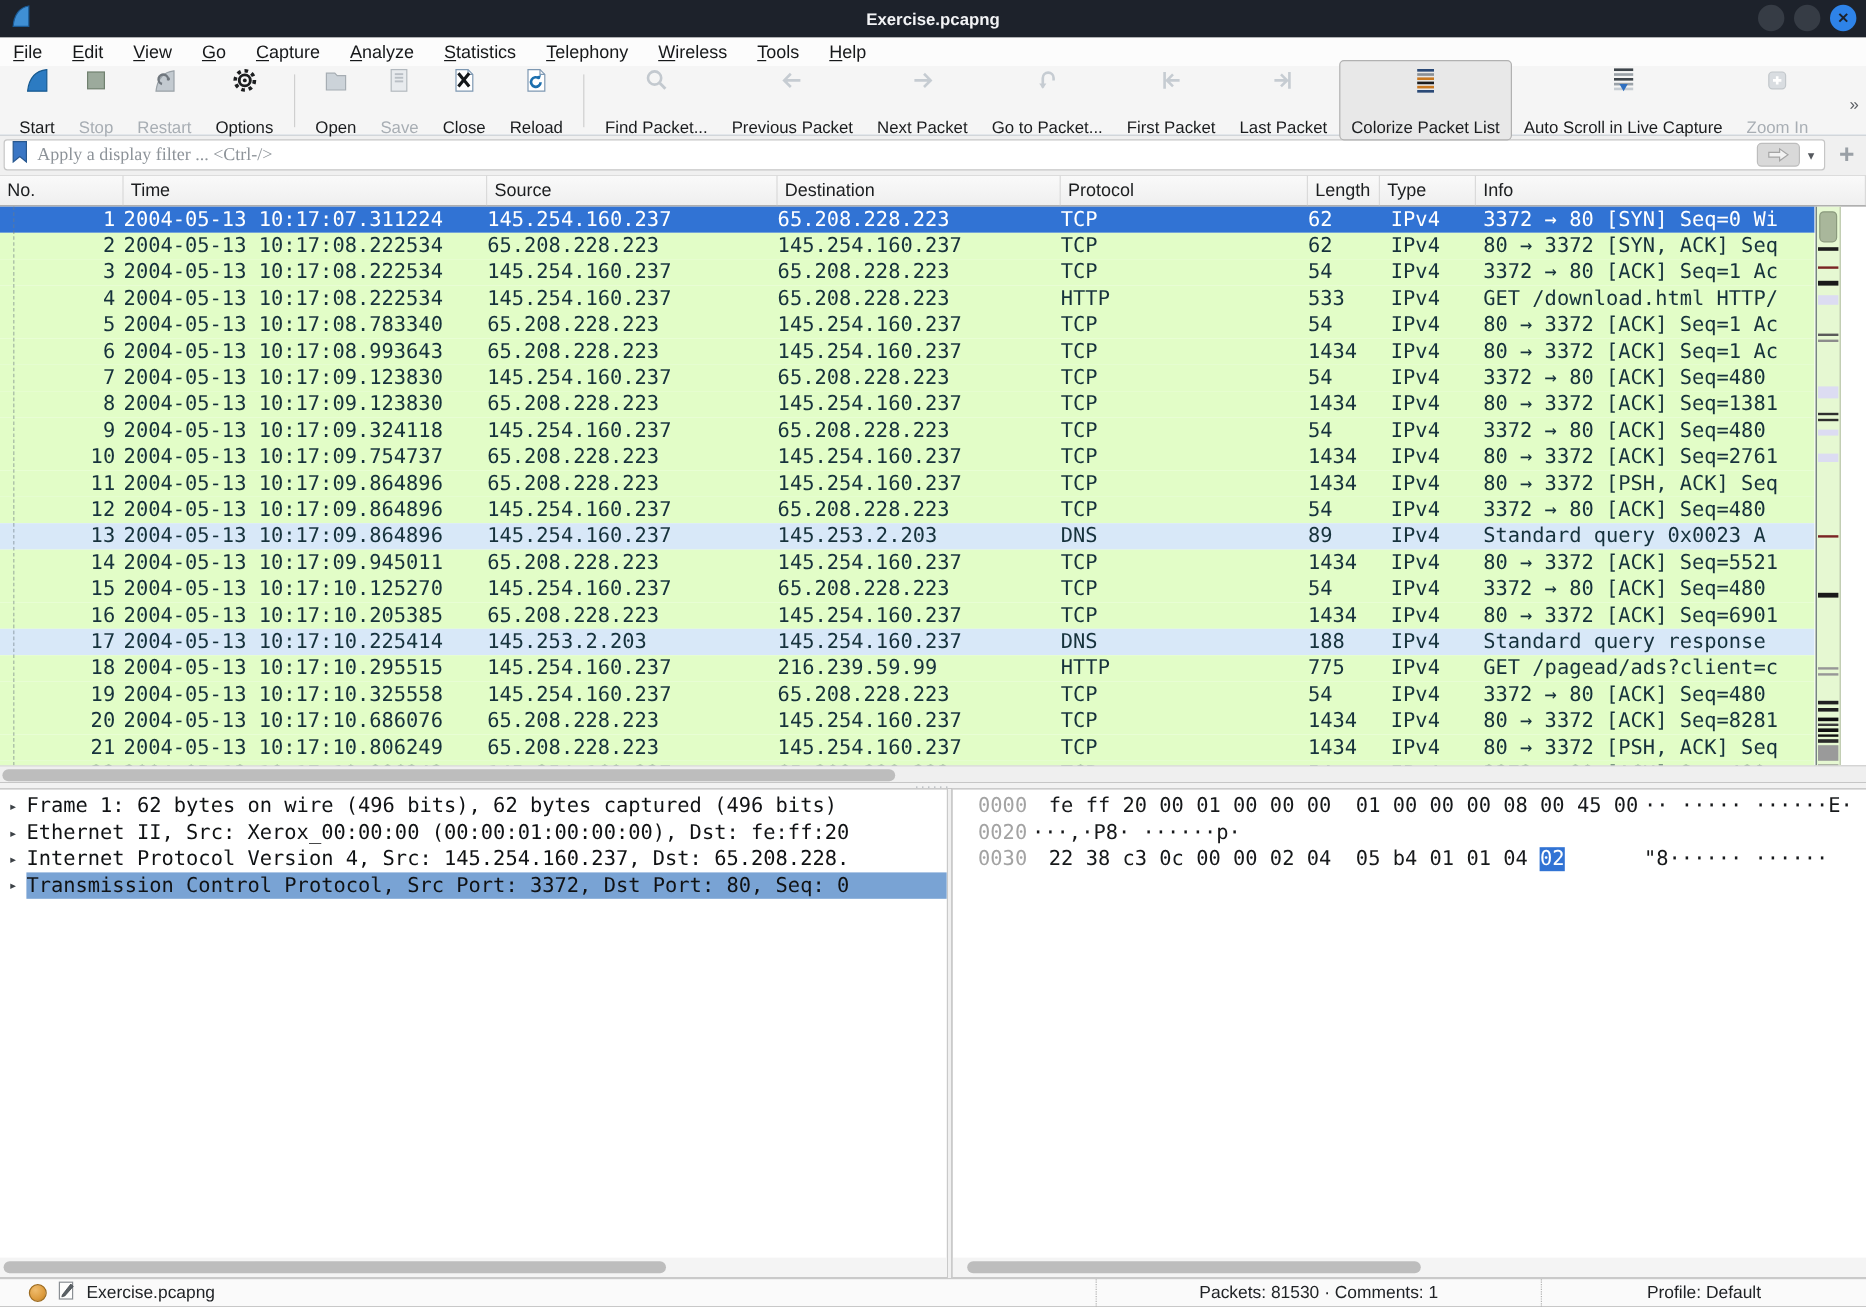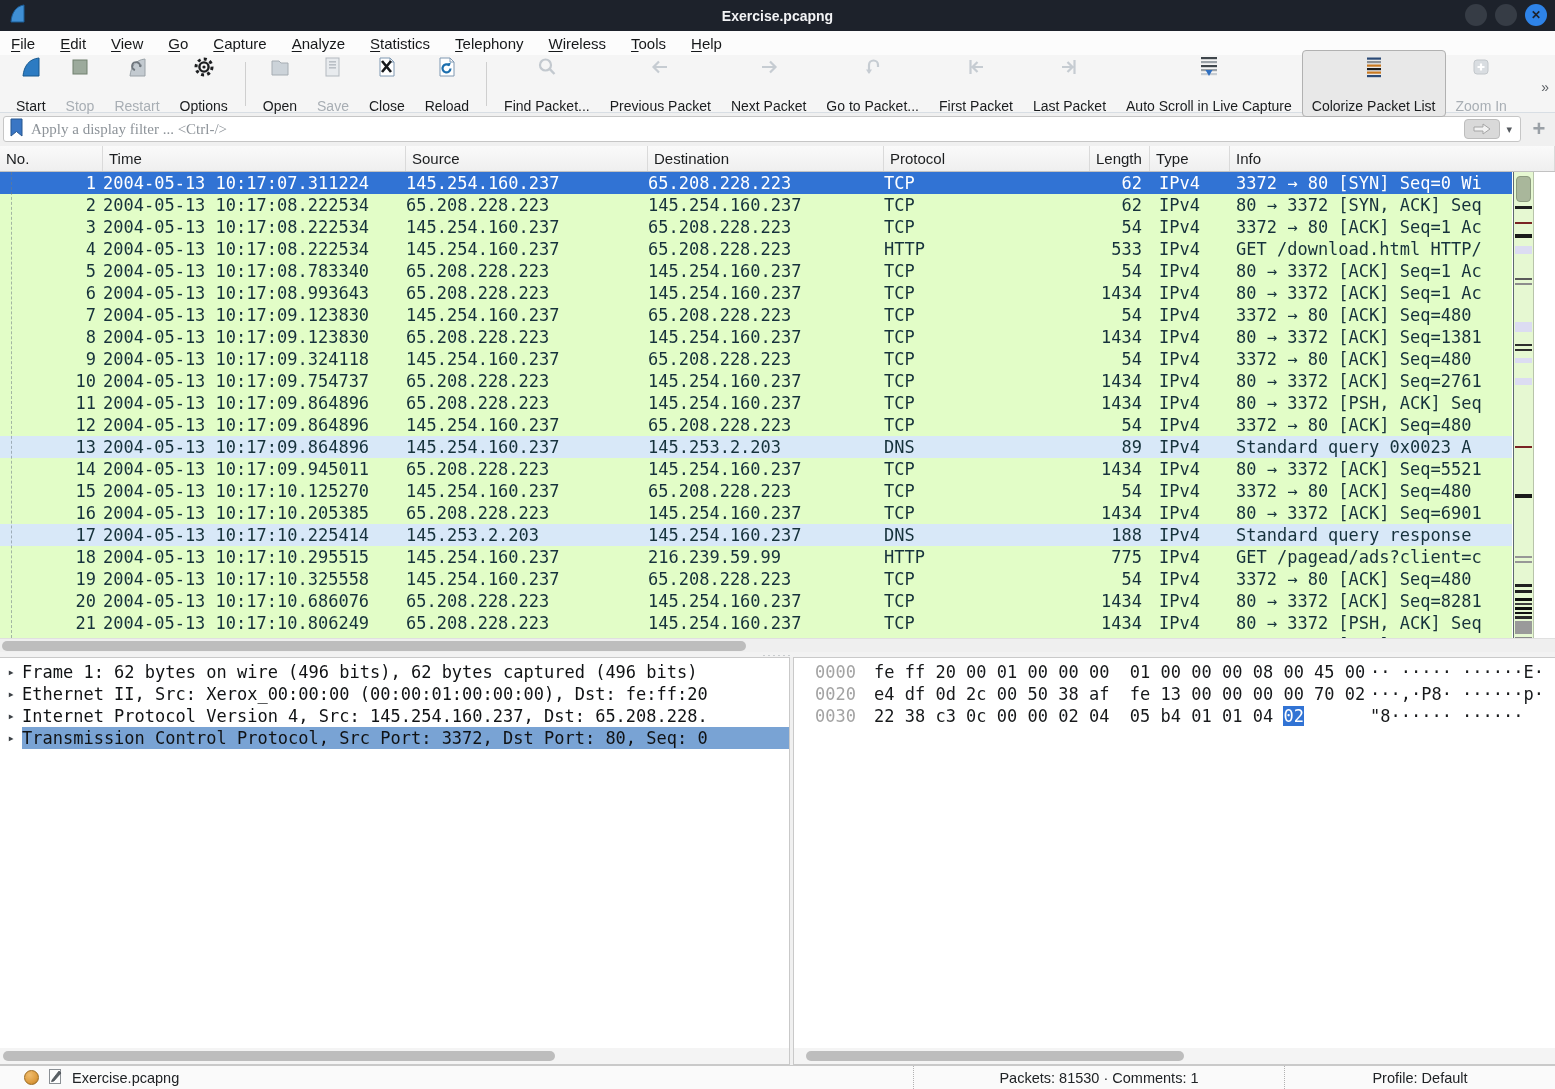--- a/index.html
+++ b/index.html
@@ -40,21 +40,21 @@
   
   .packetlist { flex:0 0 auto; position:relative; }
   .pgrid { display:grid; grid-template-columns:103px 303px 242px 236px 206px 60px 80px minmax(0,1fr); }
   .phead { height:26px; background:linear-gradient(#fafafa,#efefef); border-bottom:1px solid #c2c2c2; font-size:15px; color:#1c1e20; }
   .phead .hcell { display:flex; align-items:center; padding:0 6px; border-right:1px solid #dadada; overflow:hidden; white-space:nowrap; }
   .rowswrap { position:relative; height:466px; overflow:hidden; background:#fff; }
   .rows { position:absolute; left:0; top:0; right:43px; }
   .prow { height:22px; font-family:"DejaVu Sans Mono", monospace; font-size:17px; line-height:22px; color:#16323c; white-space:nowrap; }
   .prow span { overflow:hidden; white-space:nowrap; }
   .prow .c-no { text-align:right; padding-right:7px; }
-  .prow .c-len { text-align:right; padding-right:8px; }
+  .prow .c-len { text-align:left; padding-right:8px; }
   .prow .c-type { padding-left:9px; }
   .prow .c-info { padding-left:6px; }
   .prow.green { background:#e2fdc7; }
   .prow.blue  { background:#d8e8f8; }
   .prow.selected { background:#3173d4; color:#ffffff; }
   .gutterline { position:absolute; left:11px; top:0; bottom:0; border-left:1px dashed #6f7d84; opacity:.55; }
   .minimap { position:absolute; top:0; right:21px; width:21px; height:100%; background:#e6f8d2; border-left:1px solid #5e6a70; border-right:1px solid #b8c4aa; }
   .minimap .thumb { position:absolute; left:2px; right:2px; top:4px; height:26px; background:#a9b79b; border:1px solid #8b9a7e; border-radius:4px; }
   .mmark { position:absolute; left:1px; right:1px; }
   .plist-hscroll { height:14px; background:#efefef; position:relative; border-top:1px solid #e0e0e0; }
@@ -245,45 +245,45 @@
         <span class="tlabel">First Packet</span>
       </div>
       <div class="tbtn ">
         <span class="ticon">
           <svg width="24" height="24" viewBox="0 0 24 24">
             <path d="M17.5 5 V19 M5 12 H15 M10.5 7 L15.5 12 L10.5 17" fill="none" stroke="#c6ccd2" stroke-width="2.2"></path>
           </svg>
         </span>
         <span class="tlabel">Last Packet</span>
       </div>
+      <div class="tbtn pressed">
+        <span class="ticon">
+          <svg width="24" height="24" viewBox="0 0 24 24">
+            <rect x="5" y="2.5" width="14" height="2.2" fill="#2b4a77"></rect>
+            <rect x="5" y="6" width="14" height="2.2" fill="#8a8f94"></rect>
+            <rect x="5" y="9.5" width="14" height="2.2" fill="#c87820"></rect>
+            <rect x="5" y="13" width="14" height="2.2" fill="#1a1c1e"></rect>
+            <rect x="5" y="16.5" width="14" height="2.2" fill="#c87820"></rect>
+            <rect x="5" y="20" width="14" height="2.2" fill="#2b4a77"></rect>
+          </svg>
+        </span>
+        <span class="tlabel">Colorize Packet List</span>
+      </div>
       <div class="tbtn ">
         <span class="ticon">
           <svg width="24" height="24" viewBox="0 0 24 24">
             <rect x="4" y="2" width="16" height="2.2" fill="#3f464c"></rect>
             <rect x="4" y="6" width="16" height="2.2" fill="#9aa1a7"></rect>
             <rect x="4" y="10" width="16" height="2.2" fill="#3f464c"></rect>
             <rect x="4" y="14" width="16" height="2.2" fill="#9aa1a7"></rect>
             <rect x="4" y="18" width="16" height="2.2" fill="#c6ccd2"></rect>
             <path d="M8.5 15 h7 L12 21 Z" fill="#2f6fc0"></path>
           </svg>
         </span>
         <span class="tlabel">Auto Scroll in Live Capture</span>
-      </div>
-      <div class="tbtn pressed">
-        <span class="ticon">
-          <svg width="24" height="24" viewBox="0 0 24 24">
-            <rect x="5" y="2.5" width="14" height="2.2" fill="#2b4a77"></rect>
-            <rect x="5" y="6" width="14" height="2.2" fill="#8a8f94"></rect>
-            <rect x="5" y="9.5" width="14" height="2.2" fill="#c87820"></rect>
-            <rect x="5" y="13" width="14" height="2.2" fill="#1a1c1e"></rect>
-            <rect x="5" y="16.5" width="14" height="2.2" fill="#c87820"></rect>
-            <rect x="5" y="20" width="14" height="2.2" fill="#2b4a77"></rect>
-          </svg>
-        </span>
-        <span class="tlabel">Colorize Packet List</span>
       </div>
       <div class="tbtn disabled">
         <span class="ticon">
           <svg width="24" height="24" viewBox="0 0 24 24">
             <rect x="5" y="5" width="14" height="14" rx="3" fill="#d9dde1" stroke="#c2c7cb"></rect>
             <path d="M12 8.5 V15.5 M8.5 12 H15.5" stroke="#ffffff" stroke-width="2.2"></path>
           </svg>
         </span>
         <span class="tlabel">Zoom In</span>
       </div>
@@ -601,21 +601,21 @@
           </div>
         </div>
       <div class="pane-hscroll">
         <div class="thumbh" style="left:3px; width:552px;"></div>
       </div>
     </div>
     <div class="vdivider"></div>
     <div class="hexpane">
       <div class="hexbody" id="hexlines">
           <div class="hexline"><span class="off">0000</span><span class="hx">fe ff 20 00 01 00 00 00  01 00 00 00 08 00 45 00</span><span class="asc">·· ····· ······E·</span></div>
-          <div class="hexline"><span class="off">0020</span><span class="hx">e4 df 0d 2c 00 50 38 af  fe 13 00 00 00 00 70 02</span><span class="asc">···,·P8· ······p·</span></div>
+          <div class="hexline"><span class="off">0020</span><span class="asc">···,·P8· ······p·</span></div>
           <div class="hexline"><span class="off">0030</span><span class="hx">22 38 c3 0c 00 00 02 04  05 b4 01 01 04 <span class="hlbyte">02</span></span><span class="asc">"8······ ······</span></div>
         </div>
       <div class="pane-hscroll">
         <div class="thumbh" style="left:12px; width:378px;"></div>
       </div>
     </div>
   </div>
 
   <div class="statusbar">
     <div class="sb-left">

